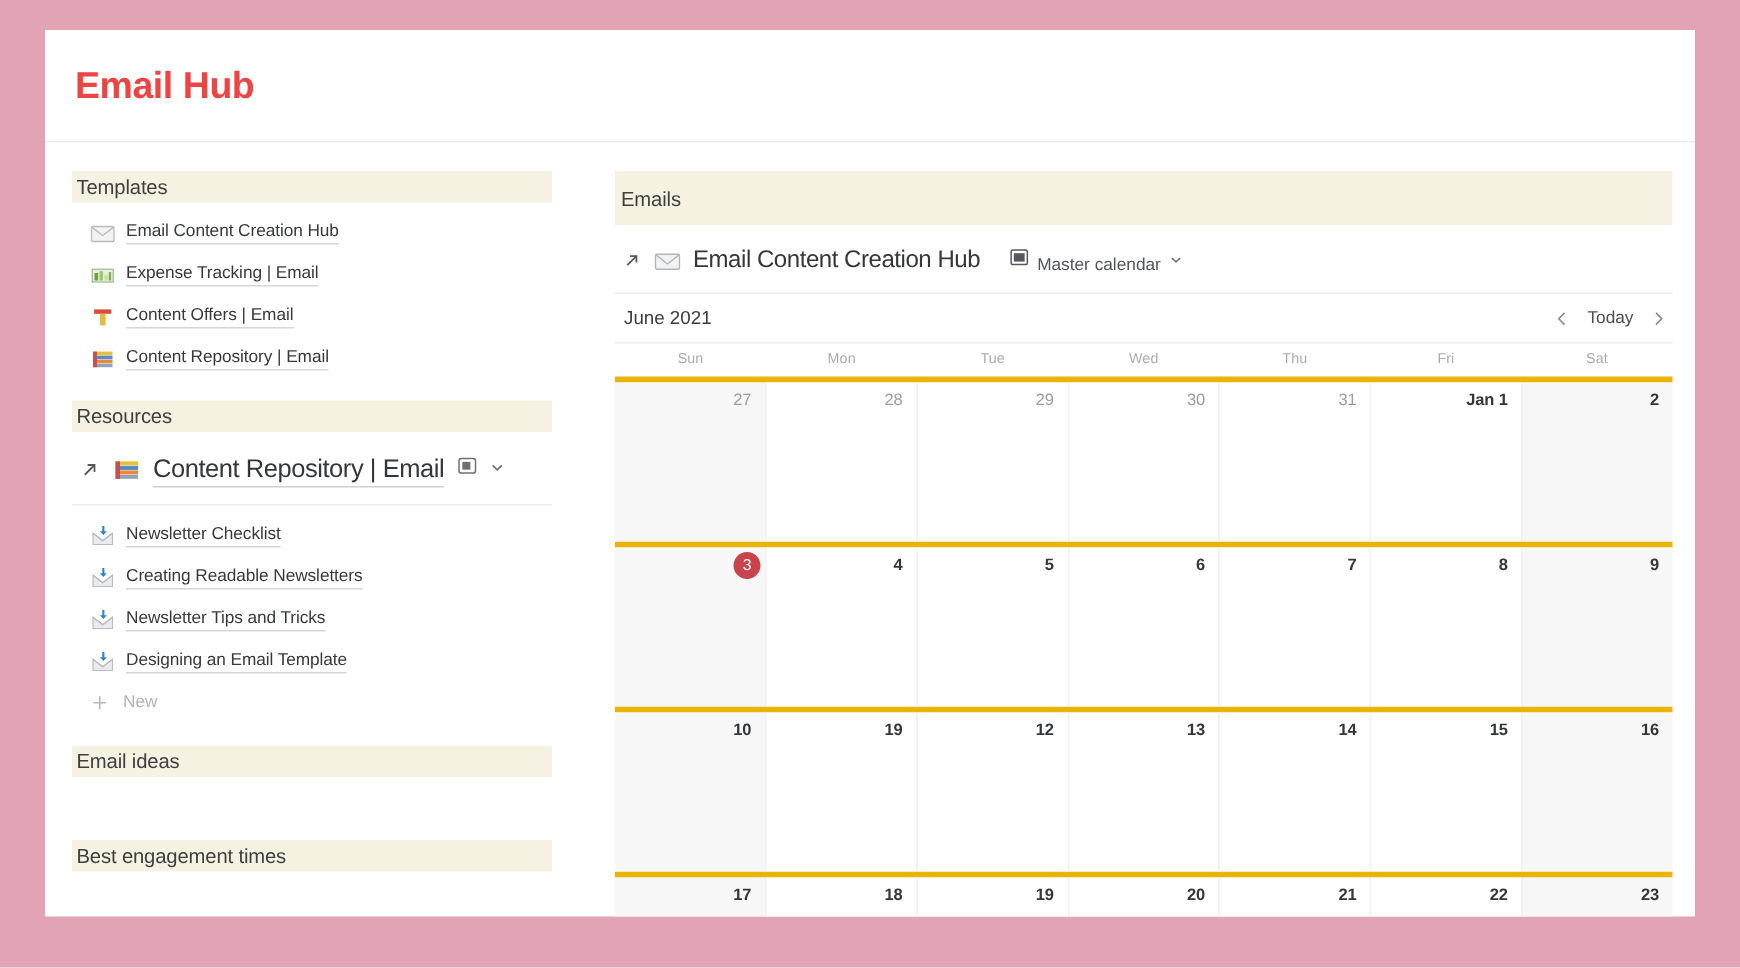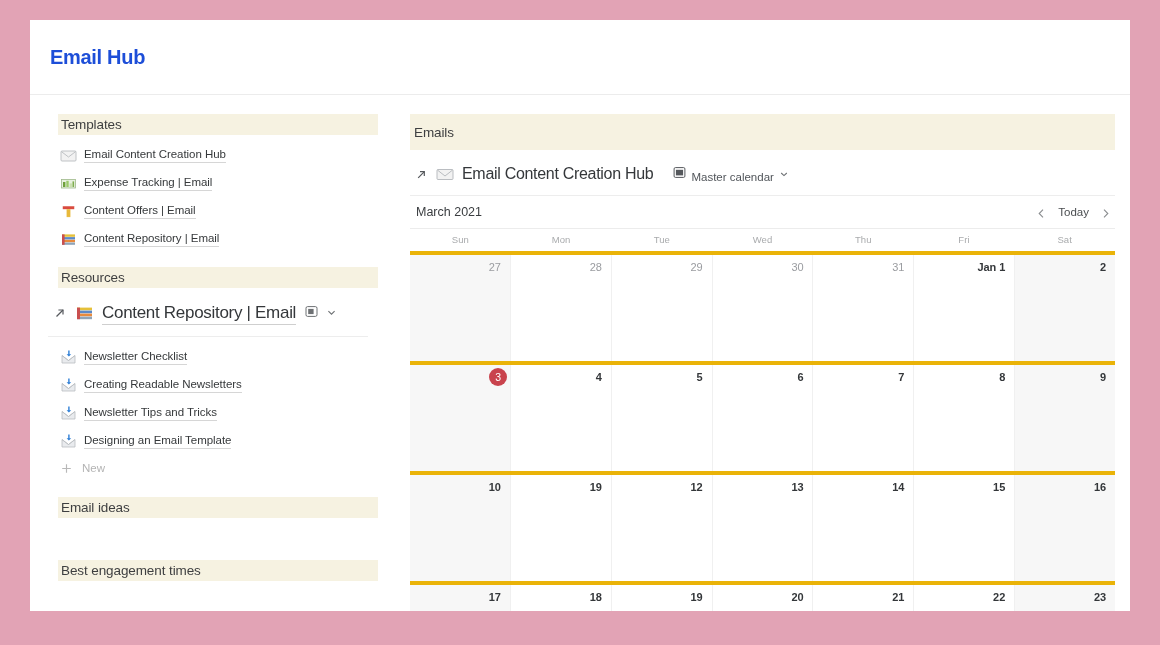--- a/index.html
+++ b/index.html
@@ -29,23 +29,23 @@
 
   
   #title-bar {
     height: 75px;
     border-bottom: 1px solid #ececec;
     display: flex;
     align-items: center;
     padding-left: 20px;
   }
   #page-title {
-    font-size: 20px;
+    font-size: 25px;
     font-weight: bold;
-    color: #1d4ed8;
+    color: #ef4444;
     letter-spacing: -0.3px;
   }
 
   
   #body-cols {
     display: flex;
     height: 516px;
     padding-top: 19px;
   }
 
@@ -56,21 +56,20 @@
     flex: none;
   }
 
   .section-band {
     background: #f6f2e1;
     height: 21px;
     display: flex;
     align-items: center;
     padding-left: 3px;
     width: 320px;
-    margin-left: 10px;
   }
   .section-band-label {
     font-size: 13.5px;
     color: #3e3f40;
     letter-spacing: -0.1px;
   }
 
   .link-row {
     display: flex;
     align-items: center;
@@ -449,21 +448,21 @@
             <svg width="10" height="10" viewBox="0 0 10 10">
               <path d="M2.2 4 L5 6.6 L7.8 4" fill="none" stroke="#6d7073" stroke-width="1.05"></path>
             </svg>
           </span>
         </span>
       </div>
 
       <div id="cal-divider"></div>
 
       <div id="cal-toolbar">
-        <span id="cal-month">March 2021</span>
+        <span id="cal-month">June 2021</span>
         <span id="cal-nav">
           <span class="navbtn">
             <svg width="11" height="13" viewBox="0 0 11 13">
               <path d="M7 2.6 L3.2 6.5 L7 10.4" fill="none" stroke="#8a8d90" stroke-width="1.1"></path>
             </svg>
           </span>
           <span id="today-btn">Today</span>
           <span class="navbtn">
             <svg width="11" height="13" viewBox="0 0 11 13">
               <path d="M4 2.6 L7.8 6.5 L4 10.4" fill="none" stroke="#8a8d90" stroke-width="1.1"></path>

